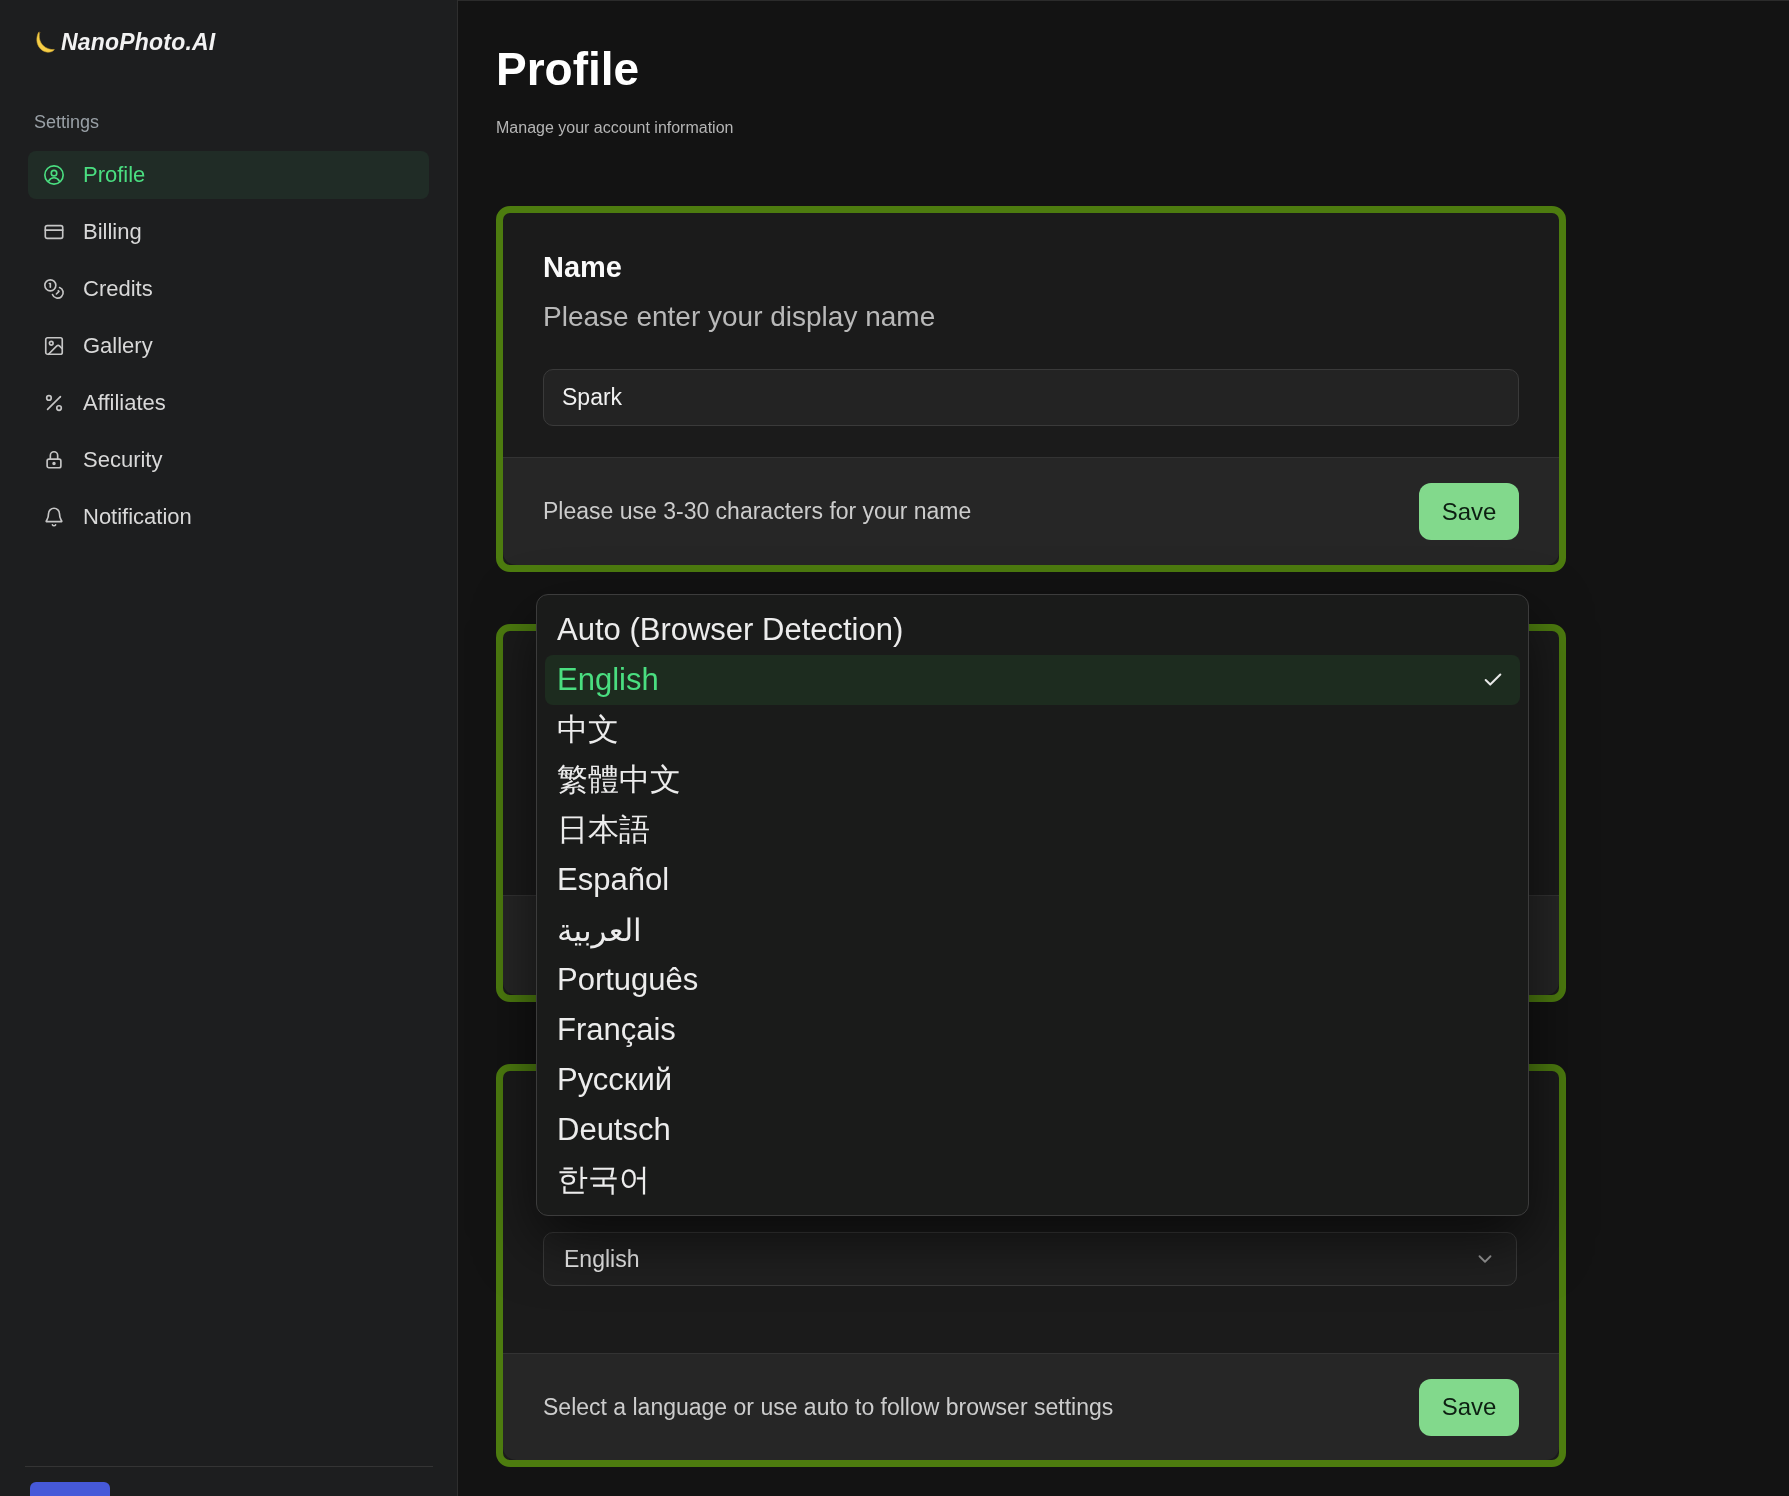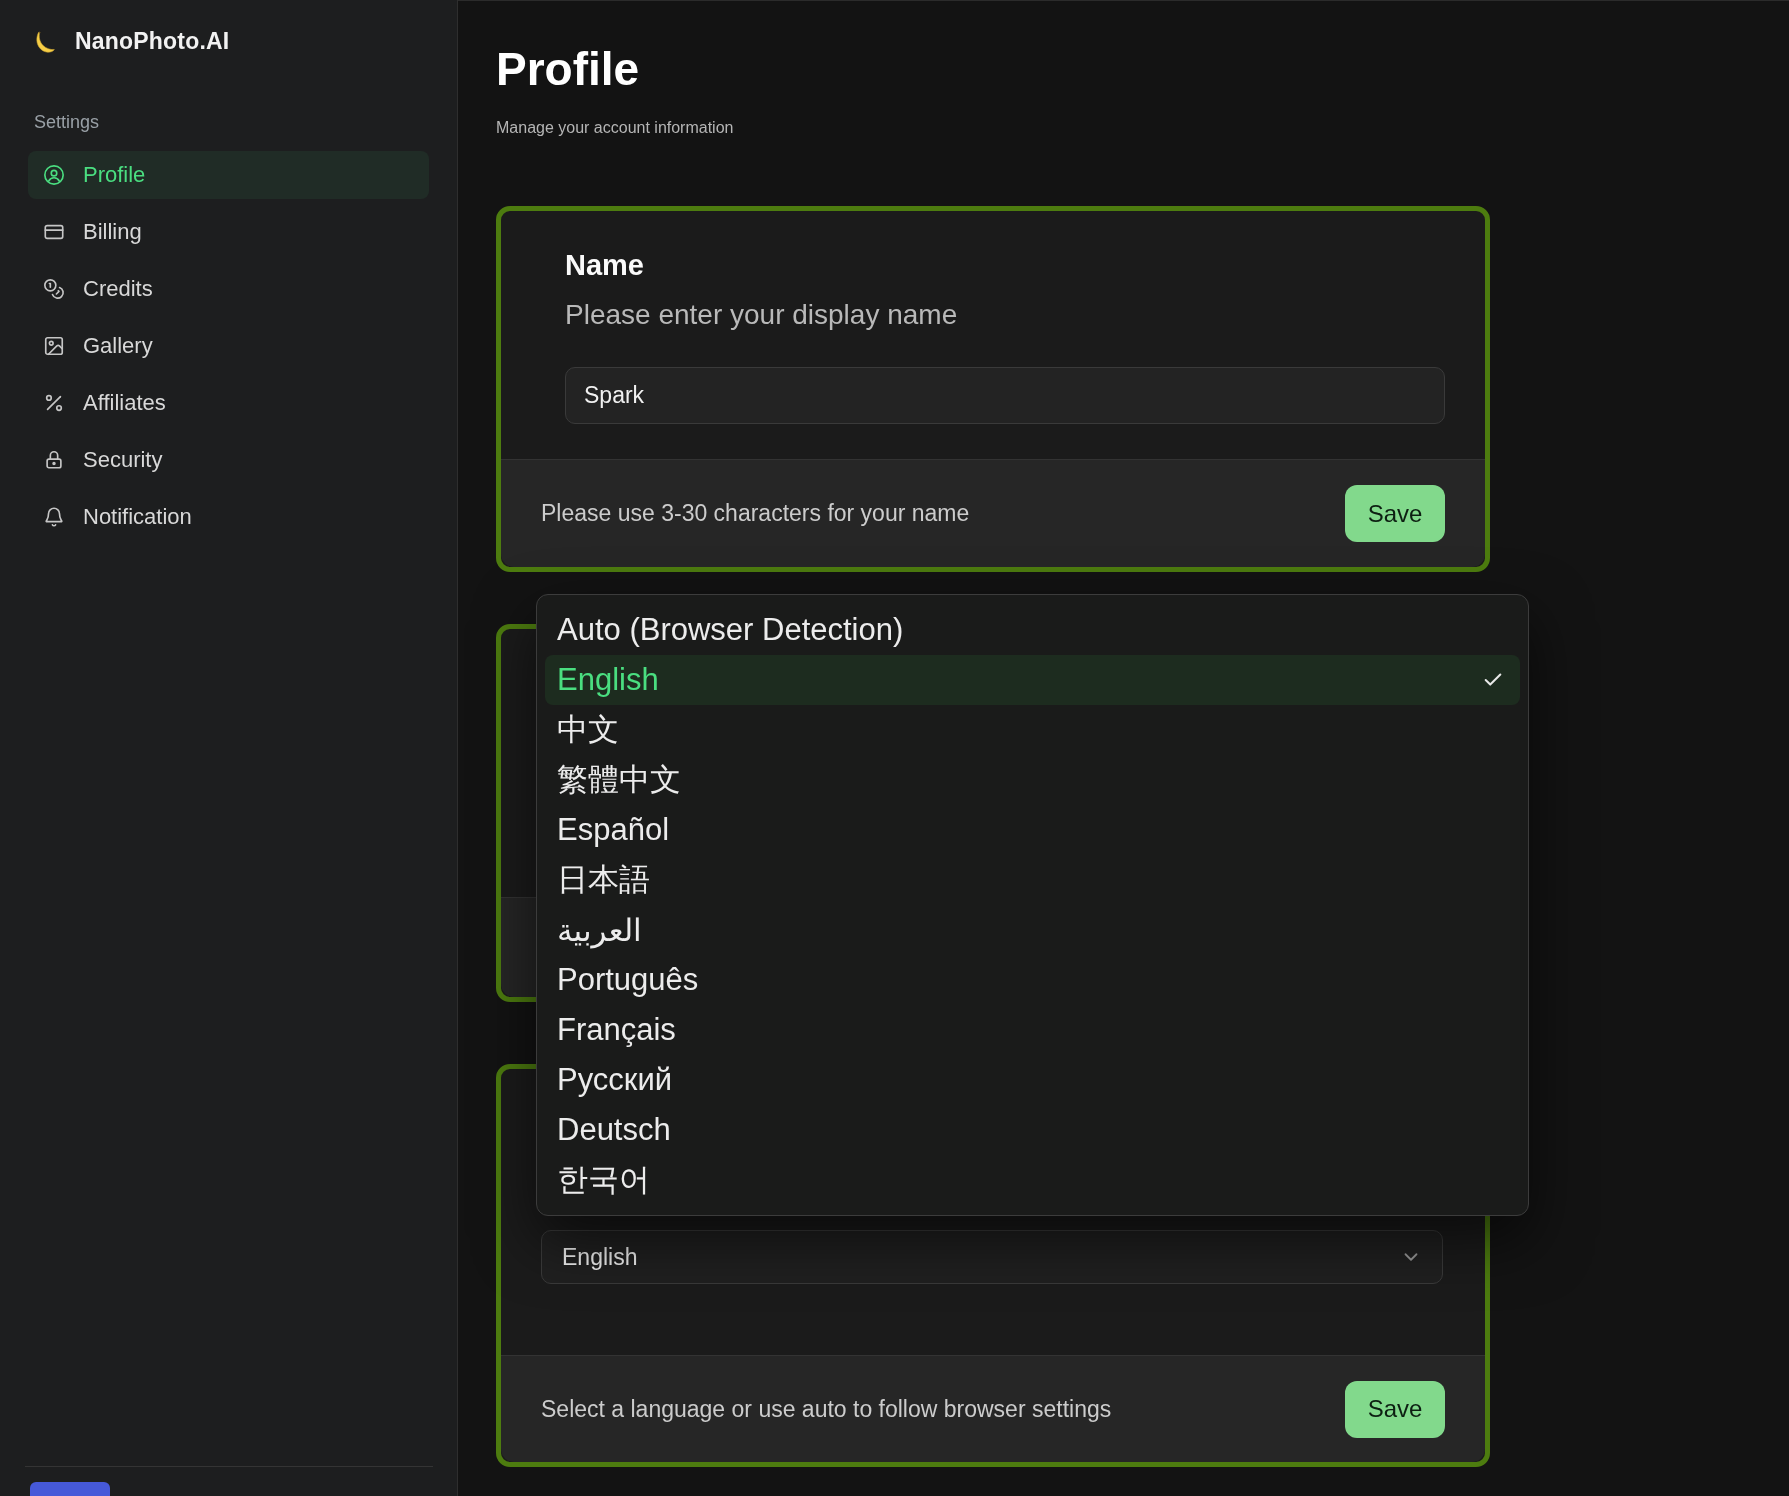--- a/index.html
+++ b/index.html
@@ -6,21 +6,21 @@
   .app{
     position:relative;width:1789px;height:1496px;overflow:hidden;
     background:#131313;font-family:"Liberation Sans",sans-serif;
     -webkit-font-smoothing:antialiased;
   }
   
   .sidebar{
     position:absolute;left:0;top:0;bottom:0;width:458px;
     background:#1d1e1f;border-right:1px solid #2e2e2e;box-sizing:border-box;
   }
-  .logo-row{position:absolute;left:33px;top:28px;display:flex;align-items:flex-start;gap:14px;}
+  .logo-row{position:absolute;left:33px;top:28px;display:flex;align-items:flex-end;font-style:italic;}
   .logo-glyph{width:28px;height:28px;display:flex;align-items:center;justify-content:center;}
   .logo-text{font-size:23px;font-weight:700;color:#f2f2f2;letter-spacing:.2px;}
   .section-label{position:absolute;left:34px;top:112px;font-size:18px;color:#99a0a6;}
   .nav{position:absolute;left:28px;right:28px;top:151px;display:flex;flex-direction:column;gap:9px;}
   .nav-item{
     height:48px;border-radius:8px;display:flex;align-items:center;gap:17px;
     padding:0 14px;color:#d8d8d8;font-size:22px;cursor:pointer;
   }
   .nav-item .nav-icon{width:24px;height:24px;display:flex;align-items:center;justify-content:center;color:#c6c6c6;}
   .nav-item.active{background:rgba(74,222,128,0.08);color:#4ade80;}
@@ -29,22 +29,22 @@
   .sidebar-divider{position:absolute;left:25px;right:24px;bottom:29px;height:1px;background:#343434;}
   .bottom-chip{position:absolute;left:30px;bottom:0;width:80px;height:14px;border-radius:6px 6px 0 0;background:#4659d9;}
   
   .main{
     position:absolute;left:458px;top:0;right:0;bottom:0;
     background:#131313;border-top:1px solid #2b2b2b;box-sizing:border-box;
   }
   .page-title{position:absolute;left:38px;top:42px;font-size:46px;line-height:52px;font-weight:700;color:#ffffff;margin:0;}
   .page-subtitle{position:absolute;left:38px;top:118px;font-size:16px;color:#b5b5b5;}
   .card{
-    position:absolute;left:38px;width:994px;box-sizing:border-box;
-    background:#1b1b1b;border:5px solid #4d7c0f;border-radius:14px;padding-left:24px;
+    position:absolute;left:38px;width:1070px;box-sizing:border-box;
+    background:#1b1b1b;border:7px solid #4d7c0f;border-radius:14px;
   }
   .card-footer{
     position:absolute;left:0;right:0;bottom:0;box-sizing:border-box;
     background:#262626;border-top:1px solid #333333;border-radius:0 0 13px 13px;
     display:flex;align-items:center;justify-content:space-between;padding:0 40px;
   }
   .footer-hint{font-size:23px;color:#cccccc;}
   .save-btn{
     width:100px;height:57px;border:none;border-radius:12px;background:#82d98c;
     color:#0d1f12;font-size:24px;font-weight:500;font-family:inherit;cursor:pointer;
@@ -227,24 +227,24 @@
           </svg>
         </span>
       </div>
       <div class="option">
         <span>中文</span>
       </div>
       <div class="option">
         <span>繁體中文</span>
       </div>
       <div class="option">
+        <span>日本語</span>
+      </div>
+      <div class="option">
         <span>Español</span>
-      </div>
-      <div class="option">
-        <span>日本語</span>
       </div>
       <div class="option">
         <span>العربية</span>
       </div>
       <div class="option">
         <span>Português</span>
       </div>
       <div class="option">
         <span>Français</span>
       </div>

